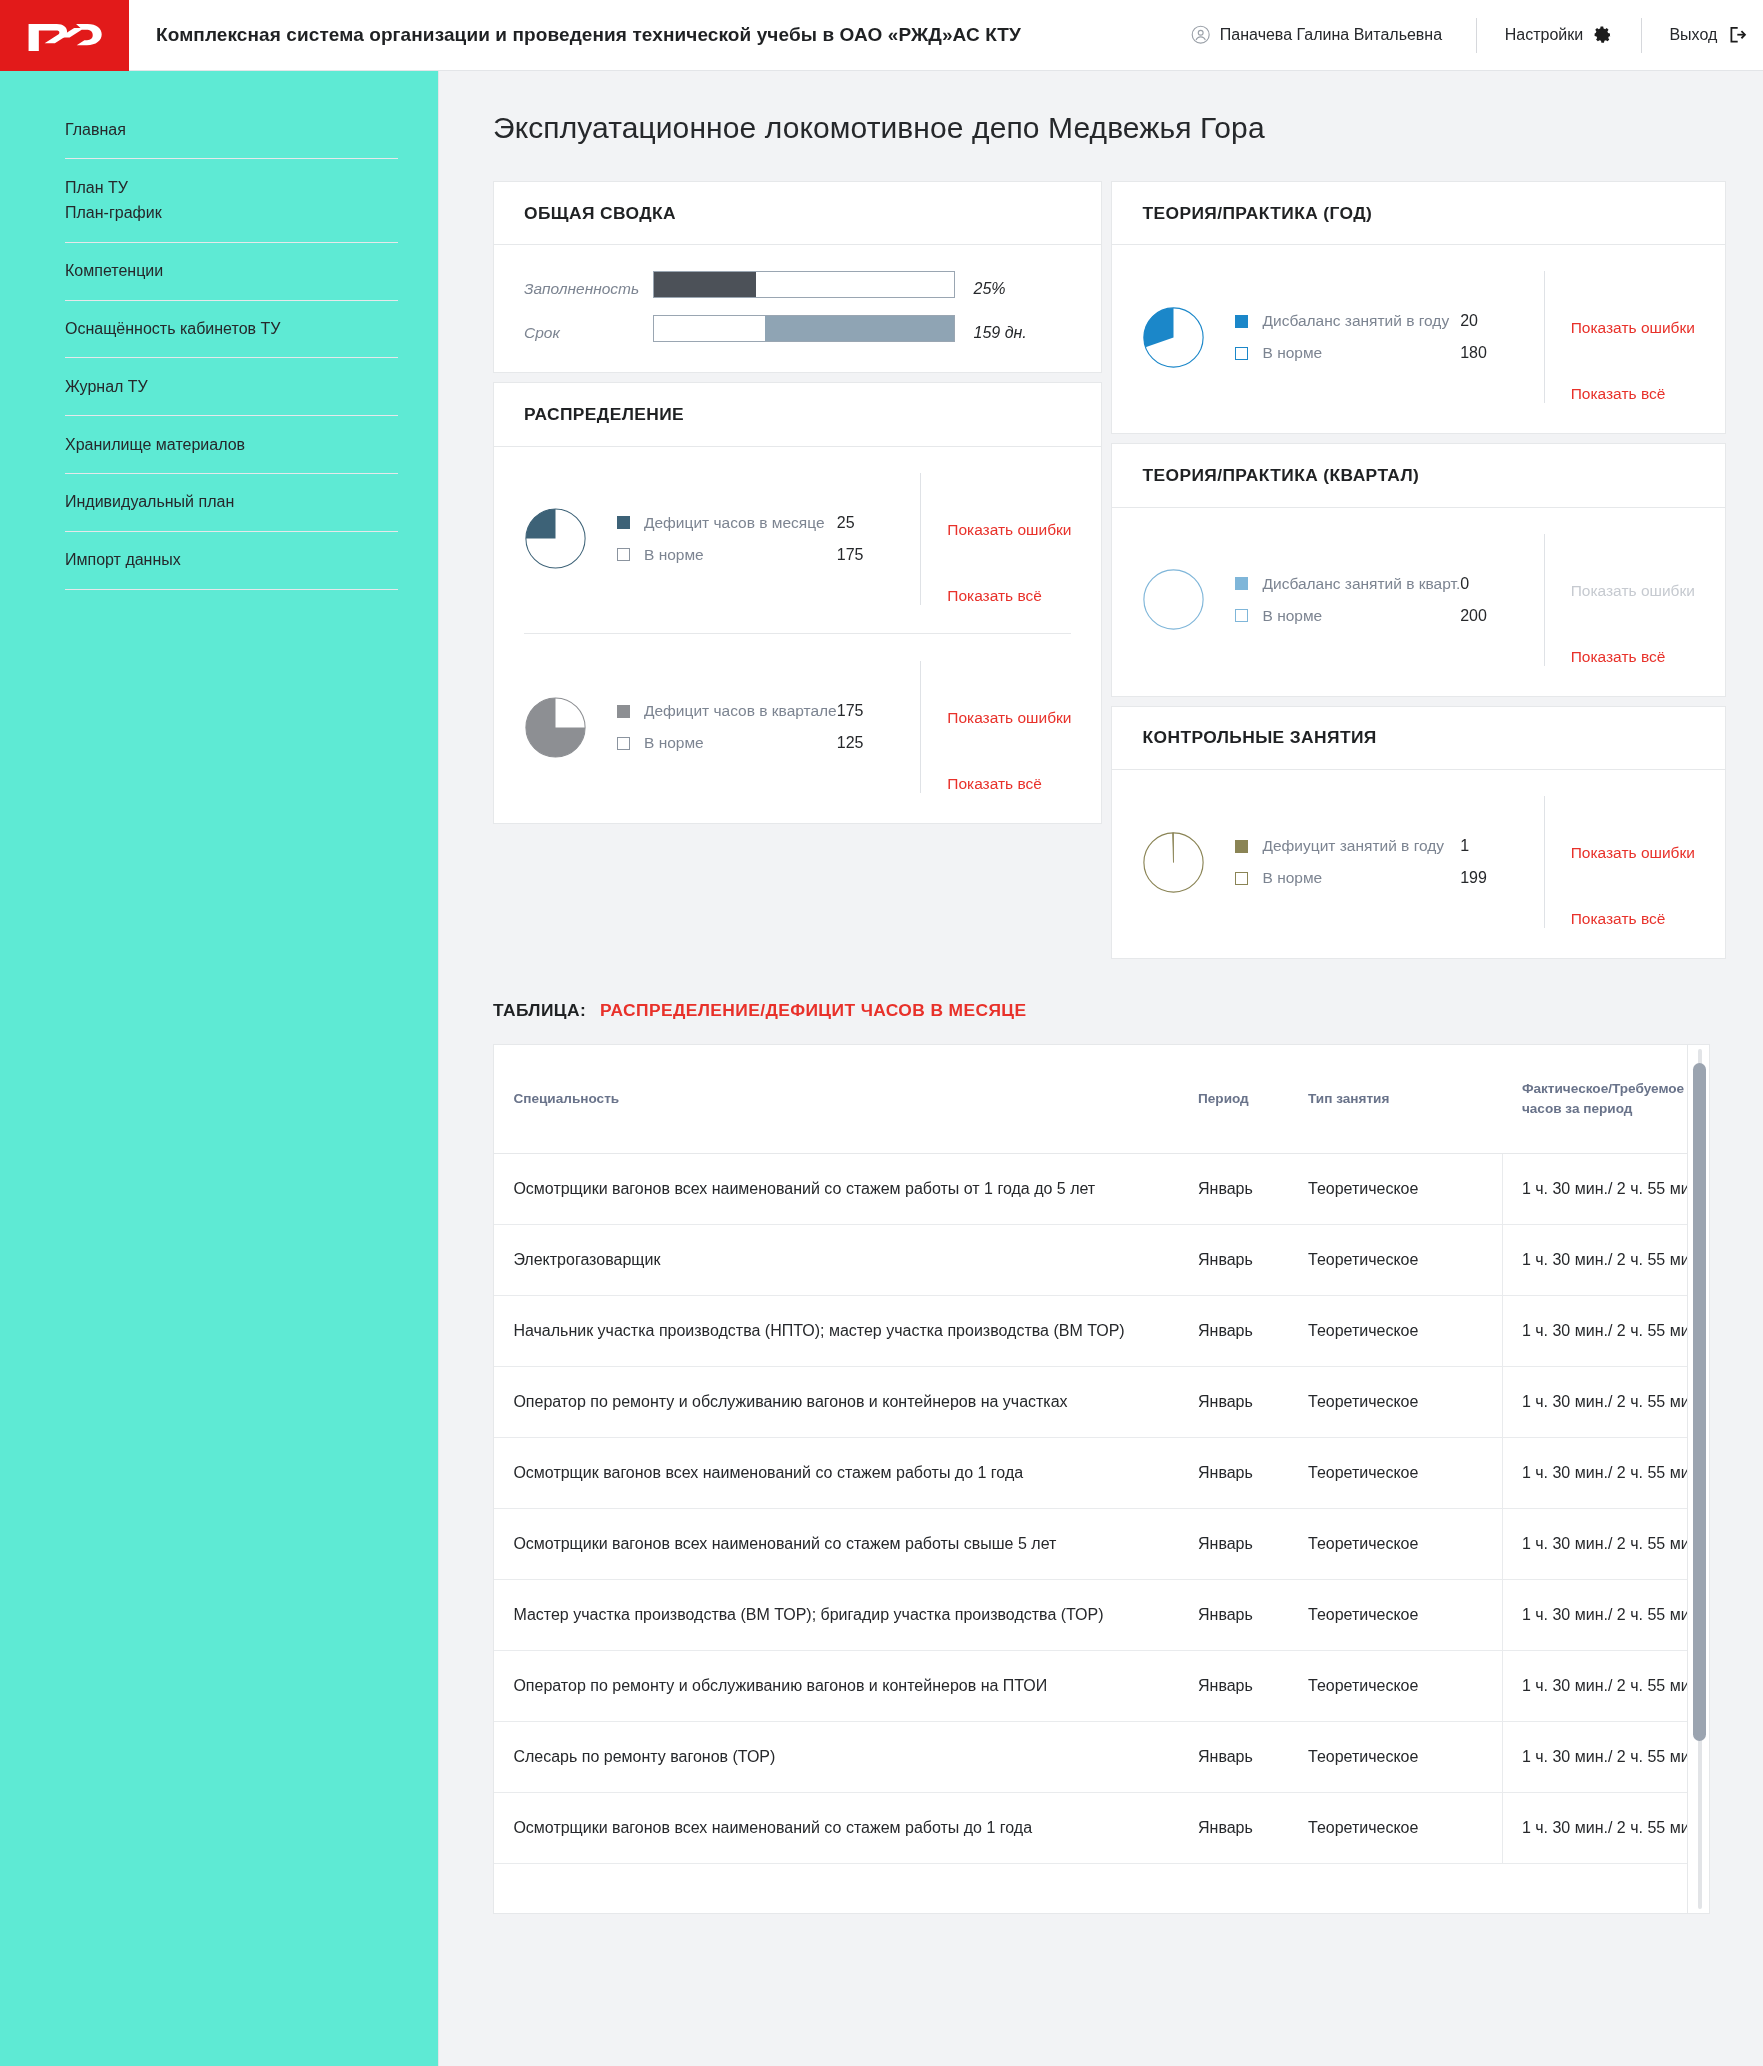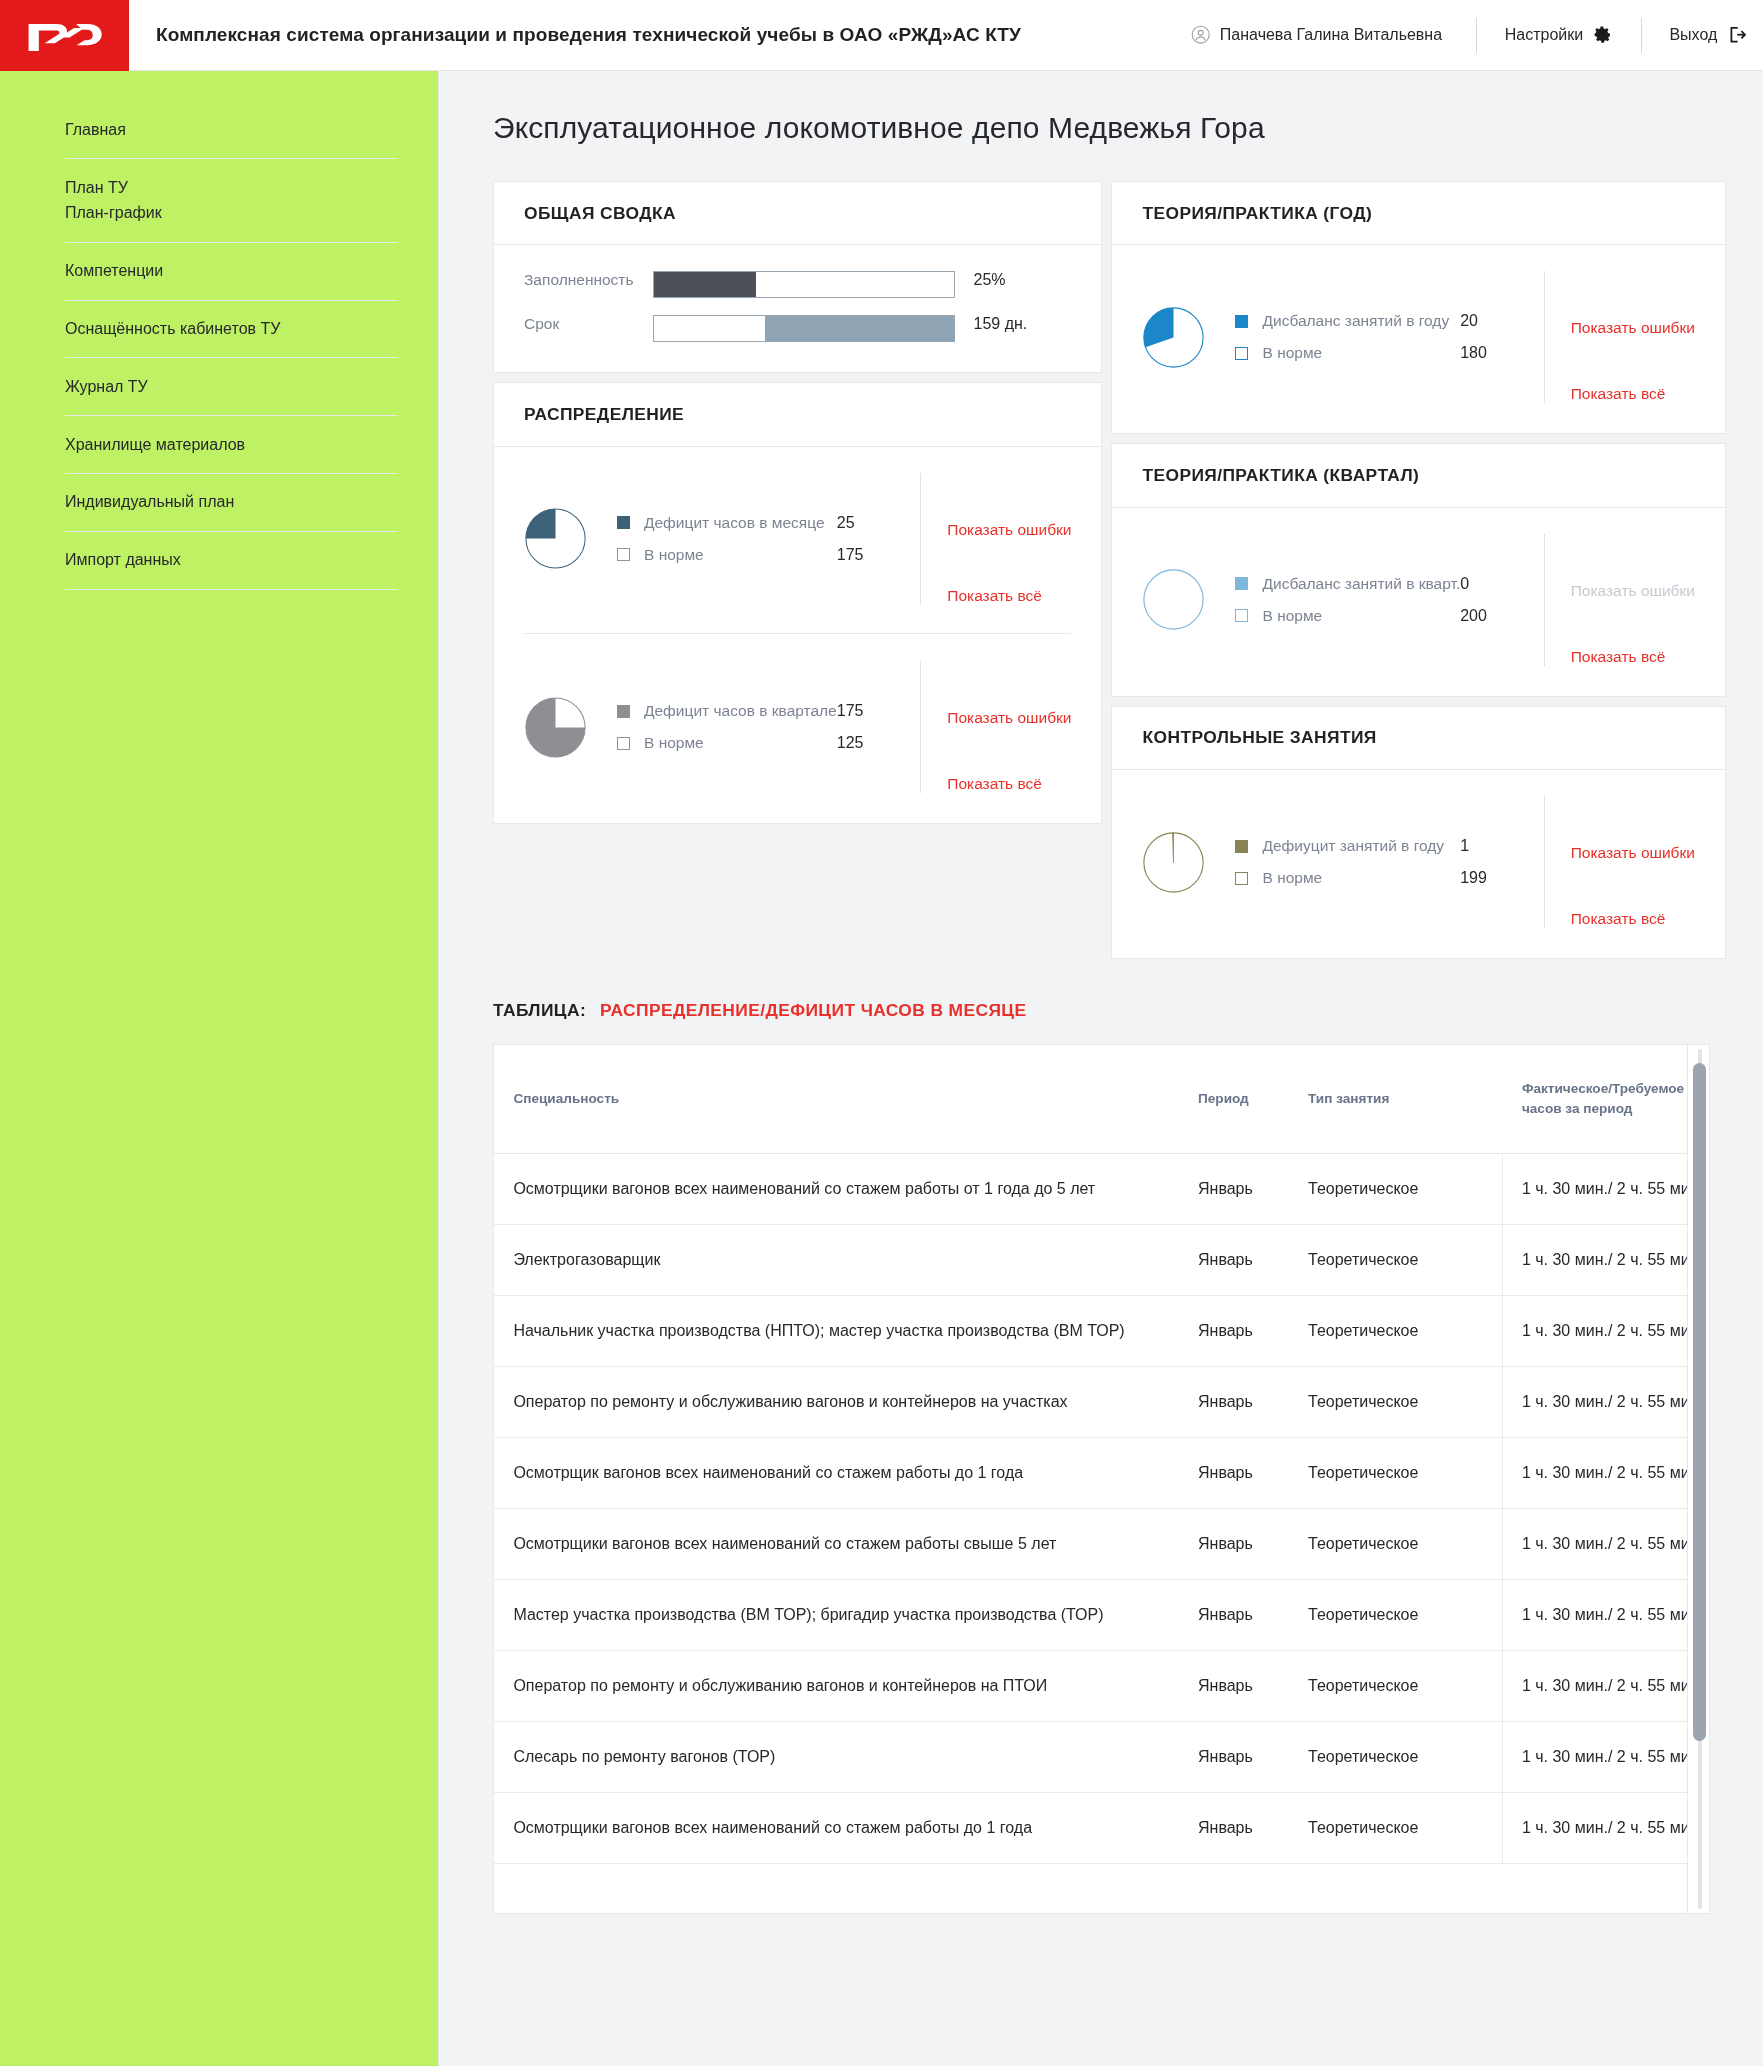--- a/index.html
+++ b/index.html
@@ -55,21 +55,21 @@
   .hr-item:last-child { padding-right: 0; }
   .icon-svg { display:block; }
 
   
   .layout { display: flex; align-items: stretch; height: calc(2066px - 71px); }
 
   
   .sidebar {
     width: 439px;
     flex: 0 0 439px;
-    background: #bef264;
+    background: #5eead4;
     padding: 50px 0 0 0;
     border-right: 0.6px solid #e3e5e8;
     position: relative;
   }
   .nav { padding: 0 40px 0 65px; }
   .nav-group { position: relative; }
   .nav-item {
     font-size: 16px;
     color: #26282b;
     padding: 0 0 19.4px 0;
@@ -135,21 +135,21 @@
     padding: 20.7px 30px;
     border-bottom: 0.6px solid #e6e8ea;
     font-size: 17.4px;
     font-weight: 700;
     letter-spacing: 0.4px;
     color: #1f2123;
   }
   .card-body { padding: 26px 30px 30px 30px; }
 
   
-  .prog-row { display:flex; align-items:flex-start; margin-bottom: 17px; }
+  .prog-row { display:flex; align-items:flex-end; margin-bottom: 17px; font-style: italic; }
   .prog-row:last-child { margin-bottom: 0; }
   .prog-label { font-size:15.5px; color:#7c8491; width: 129px; flex:0 0 129px; }
   .prog-track {
     height: 27px;
     flex: 1 1 auto;
     border: 0.6px solid #9aa6b2;
     background: #ffffff;
     display:flex;
     overflow:hidden;
   }

